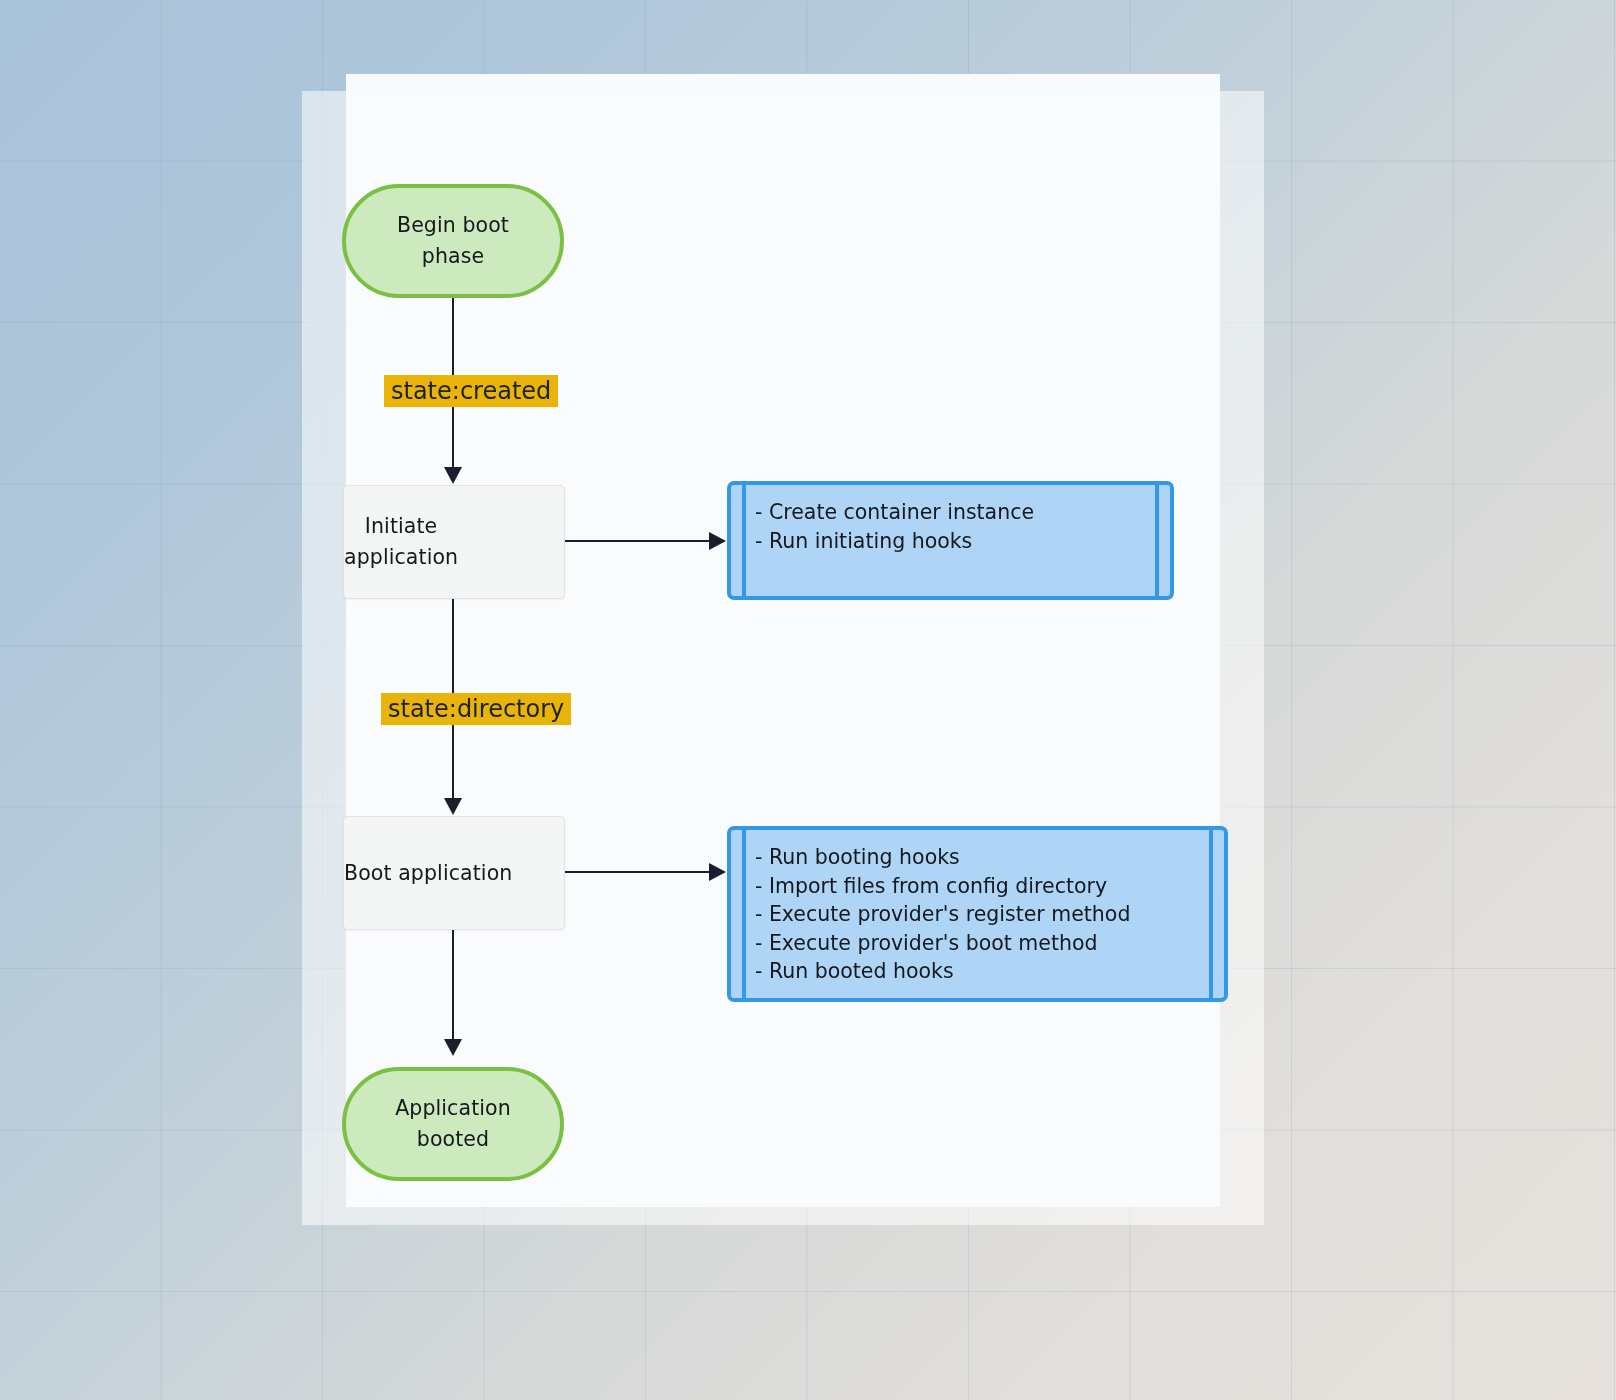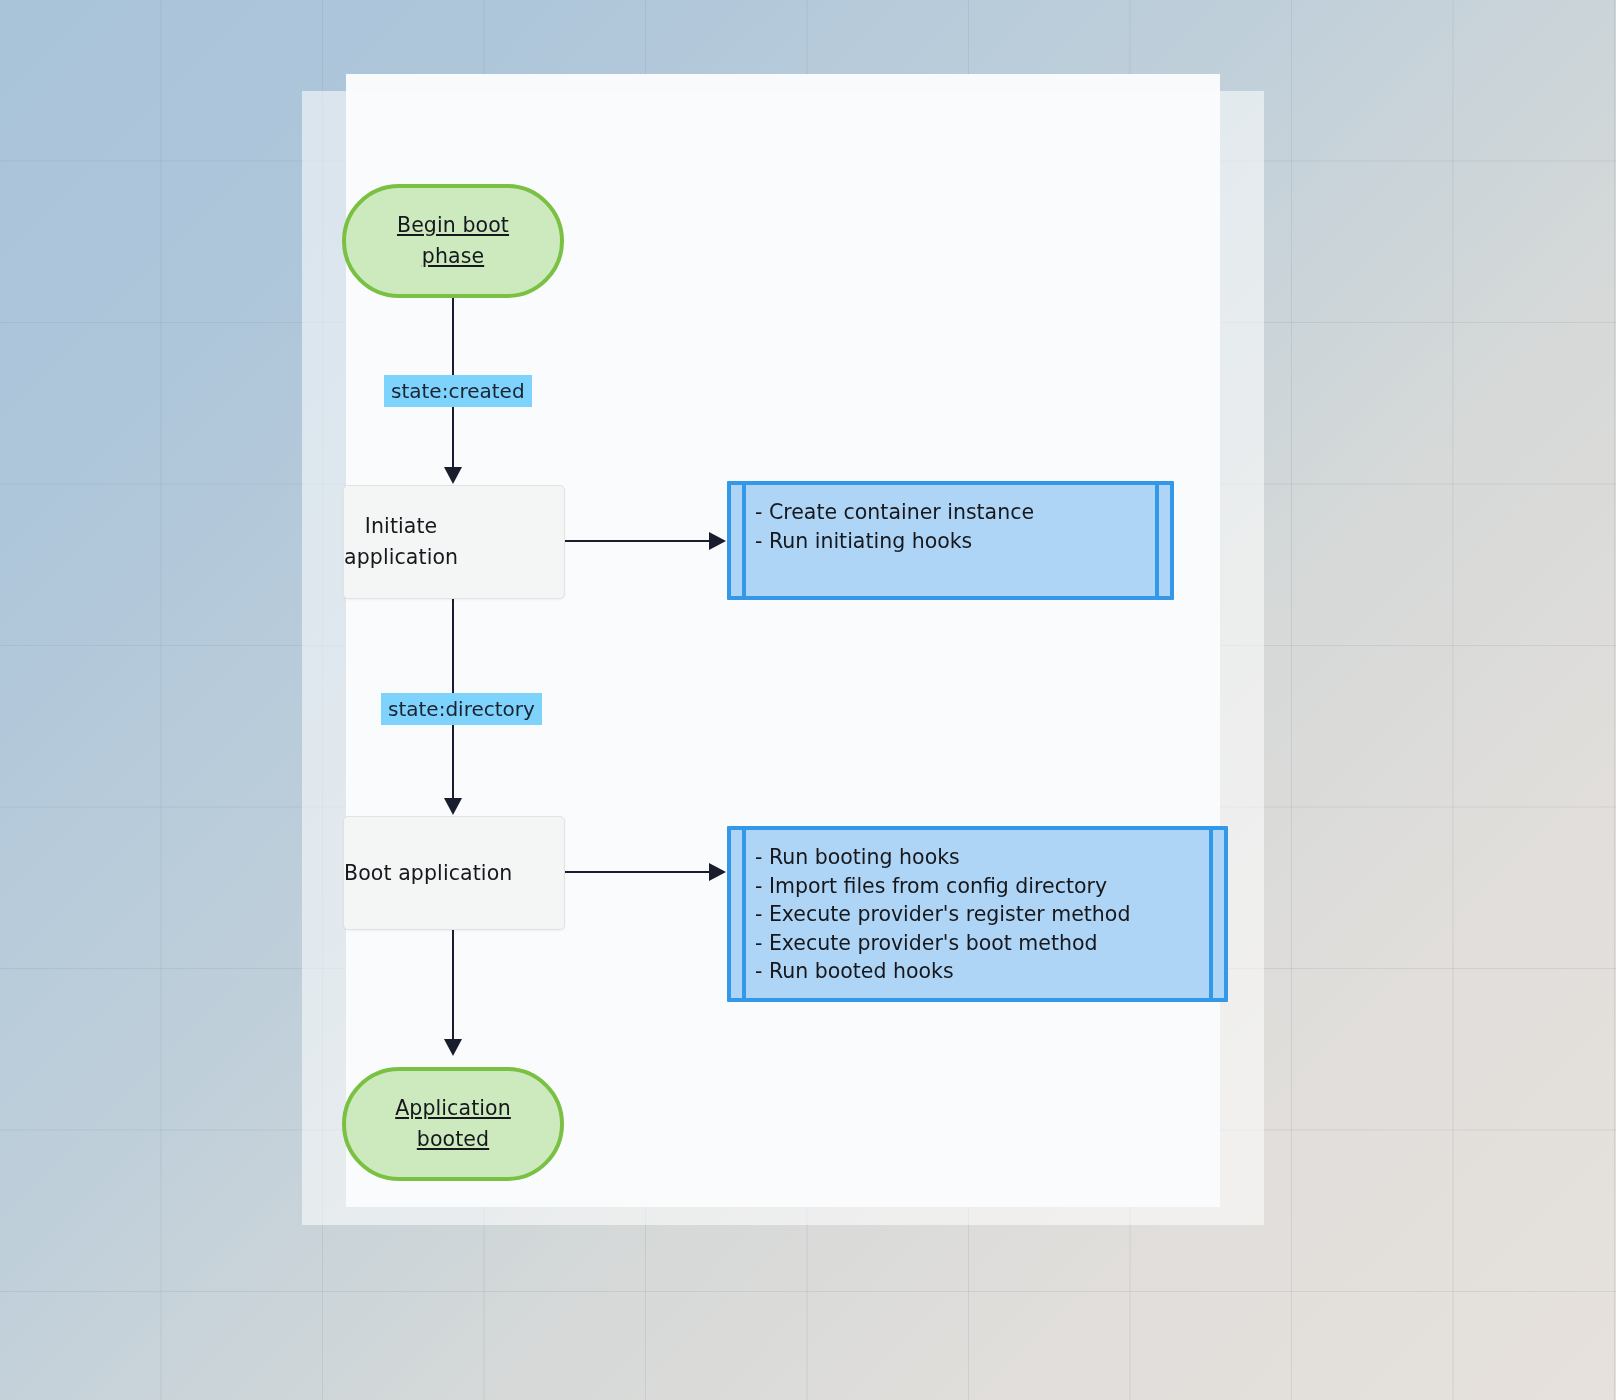--- a/index.html
+++ b/index.html
@@ -79,21 +79,20 @@
     justify-content: center;
     text-align: center;
     background: #cdeabf;
     border: 4px solid #7ac143;
     border-radius: 9999px;
     color: #16181d;
     font-size: 20.5px;
     line-height: 31px;
     letter-spacing: 0.1px;
     white-space: pre-line;
-    text-decoration: underline;
   }
 
   
   .node-process {
     box-sizing: border-box;
     display: flex;
     align-items: center;
     justify-content: flex-start;
     text-align: center;
     background: #f4f6f5;
@@ -105,21 +104,21 @@
     letter-spacing: 0.1px;
     white-space: pre-line;
     box-shadow: 0 1px 2px rgba(0,0,0,0.05);
   }
 
   
   .node-note {
     box-sizing: border-box;
     background: #aed5f5;
     border: 4px solid #3498e8;
-    border-radius: 1px;
+    border-radius: 7px;
     color: #16181d;
     padding: 13px 0 13px 24px;
   }
   .node-note::before,
   .node-note::after {
     content: "";
     position: absolute;
     top: 0;
     bottom: 0;
     width: 4px;
@@ -152,23 +151,23 @@
   }
   .arrow-right {
     width: 0; height: 0;
     border-top: 9px solid transparent;
     border-bottom: 9px solid transparent;
     border-left: 17px solid #191d2d;
   }
 
   
   .edge-label {
-    background: #7dd3fc;
+    background: #eab308;
     color: #1b2230;
-    font-size: 20px;
+    font-size: 24px;
     line-height: 26px;
     padding: 3px 7px;
     white-space: nowrap;
   }
 </style>
 </head>
 <body>
 
 <div id="desktop">
   <div id="desktop-grid"></div>

